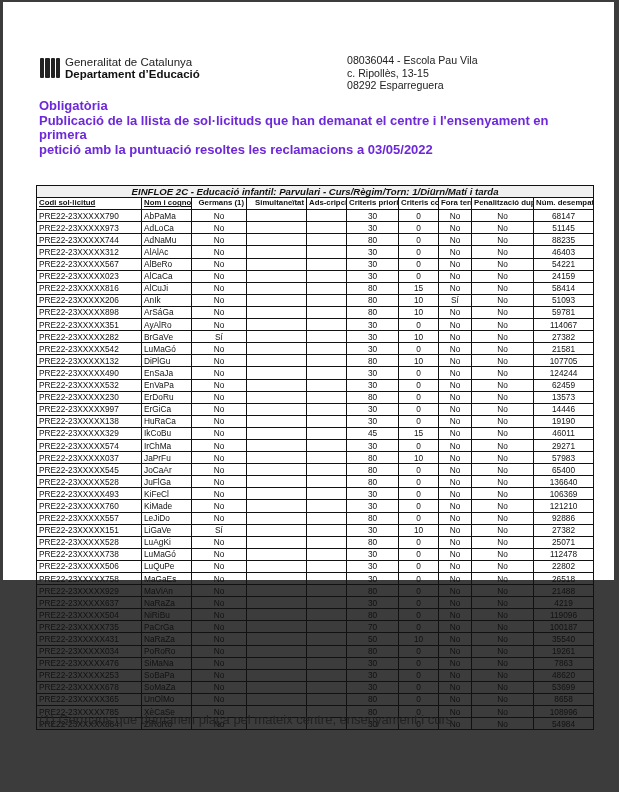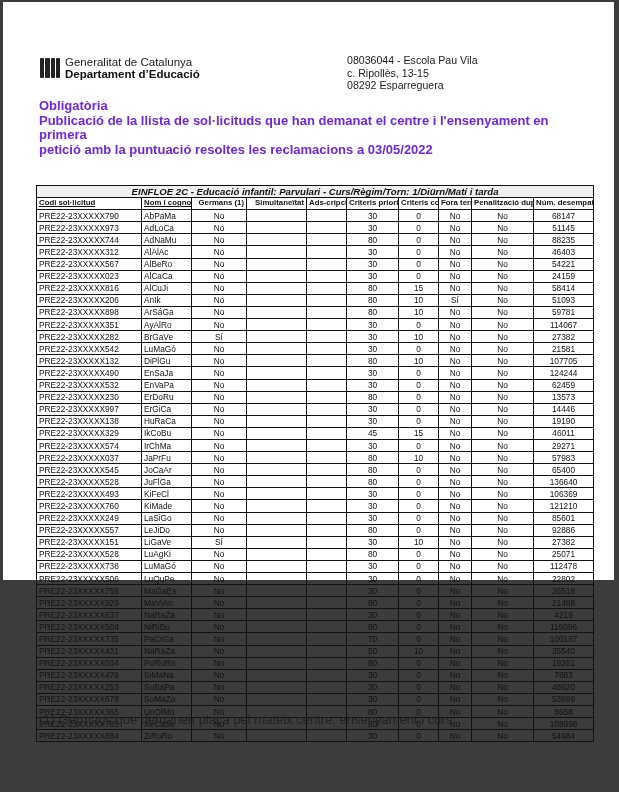--- a/index.html
+++ b/index.html
@@ -422,32 +422,20 @@
           <td class="c">No</td>
           <td class="c"></td>
           <td class="c"></td>
           <td class="c">30</td>
           <td class="c">0</td>
           <td class="c">No</td>
           <td class="c">No</td>
           <td class="c">121210</td>
         </tr>
         <tr>
-          <td class="l">PRE22-23XXXXX249</td>
-          <td class="l">LaSiGo</td>
-          <td class="c">No</td>
-          <td class="c"></td>
-          <td class="c"></td>
-          <td class="c">30</td>
-          <td class="c">0</td>
-          <td class="c">No</td>
-          <td class="c">No</td>
-          <td class="c">85601</td>
-        </tr>
-        <tr>
           <td class="l">PRE22-23XXXXX557</td>
           <td class="l">LeJiDo</td>
           <td class="c">No</td>
           <td class="c"></td>
           <td class="c"></td>
           <td class="c">80</td>
           <td class="c">0</td>
           <td class="c">No</td>
           <td class="c">No</td>
           <td class="c">92886</td>

